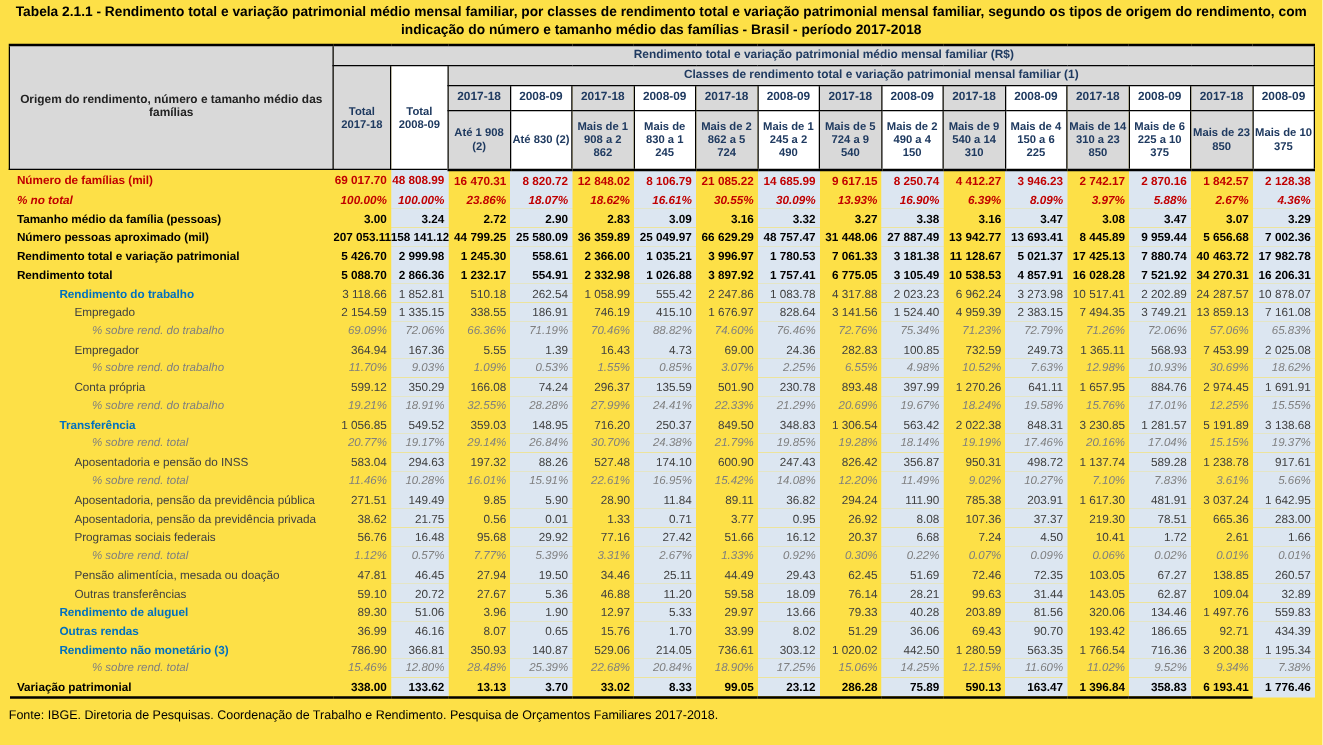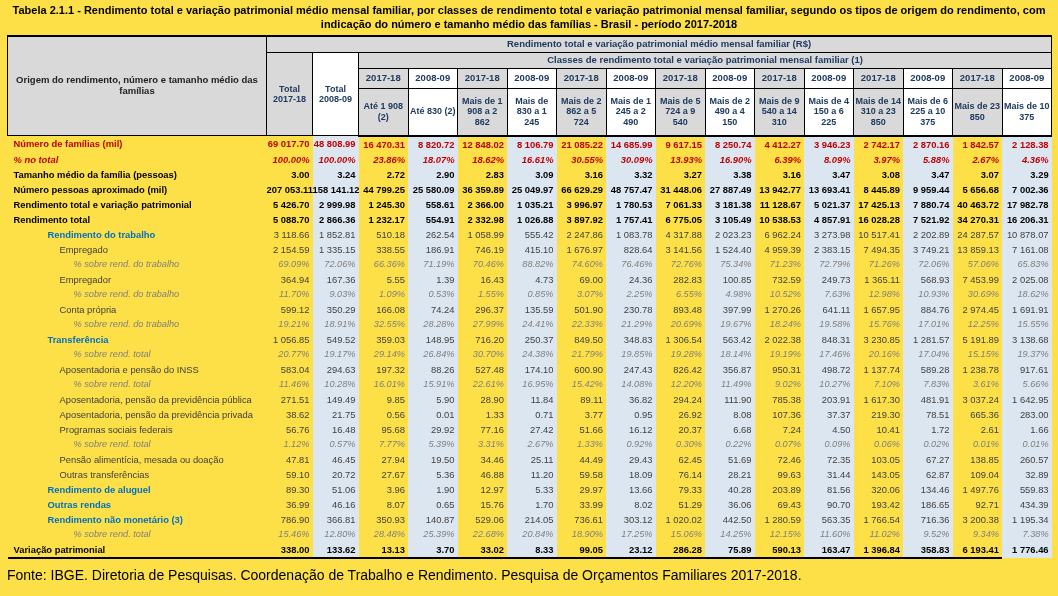--- a/index.html
+++ b/index.html
@@ -24,21 +24,21 @@
   tbody td{text-align:right;padding-right:3px;overflow:hidden;}
   tbody td.alt{background:#dce6f1;}
   tbody th.i1{padding-left:40px;} tbody th.i2{padding-left:52px;} tbody th.i3{padding-left:66px;}
   tr.red th,tr.red td{color:#c00000;font-weight:bold;}
   tr.red-pct th,tr.red-pct td{color:#c00000;font-weight:bold;font-style:italic;}
   tr.bold th,tr.bold td{color:#000;font-weight:bold;}
   tr.blue th.lbl{color:#0070c0;font-weight:bold;}
   tr.pct th,tr.pct td{color:#7f7f7f;font-style:italic;font-size:9.2px;}
   tbody tr:last-child th,tbody tr:last-child td{border-bottom:2px solid #000;}
   tbody tr:last-child td:last-child{border-bottom:none;}
-  .footer{margin:7px 0 0 7px;font-size:14px;color:#000;line-height:1.4;}
+  .footer{margin:7px 0 0 7px;font-size:10px;color:#000;line-height:1.4;}
 </style>
 </head>
 <body>
 
 <div class="page">
   <div class="title">Tabela 2.1.1  -  Rendimento total e variação patrimonial médio mensal familiar, por classes de rendimento total e variação patrimonial mensal familiar, segundo os tipos de origem do rendimento, com indicação do número e tamanho médio das famílias - Brasil - período 2017-2018</div>
 
   <table>
     <colgroup>
       <col class="c-stub">

